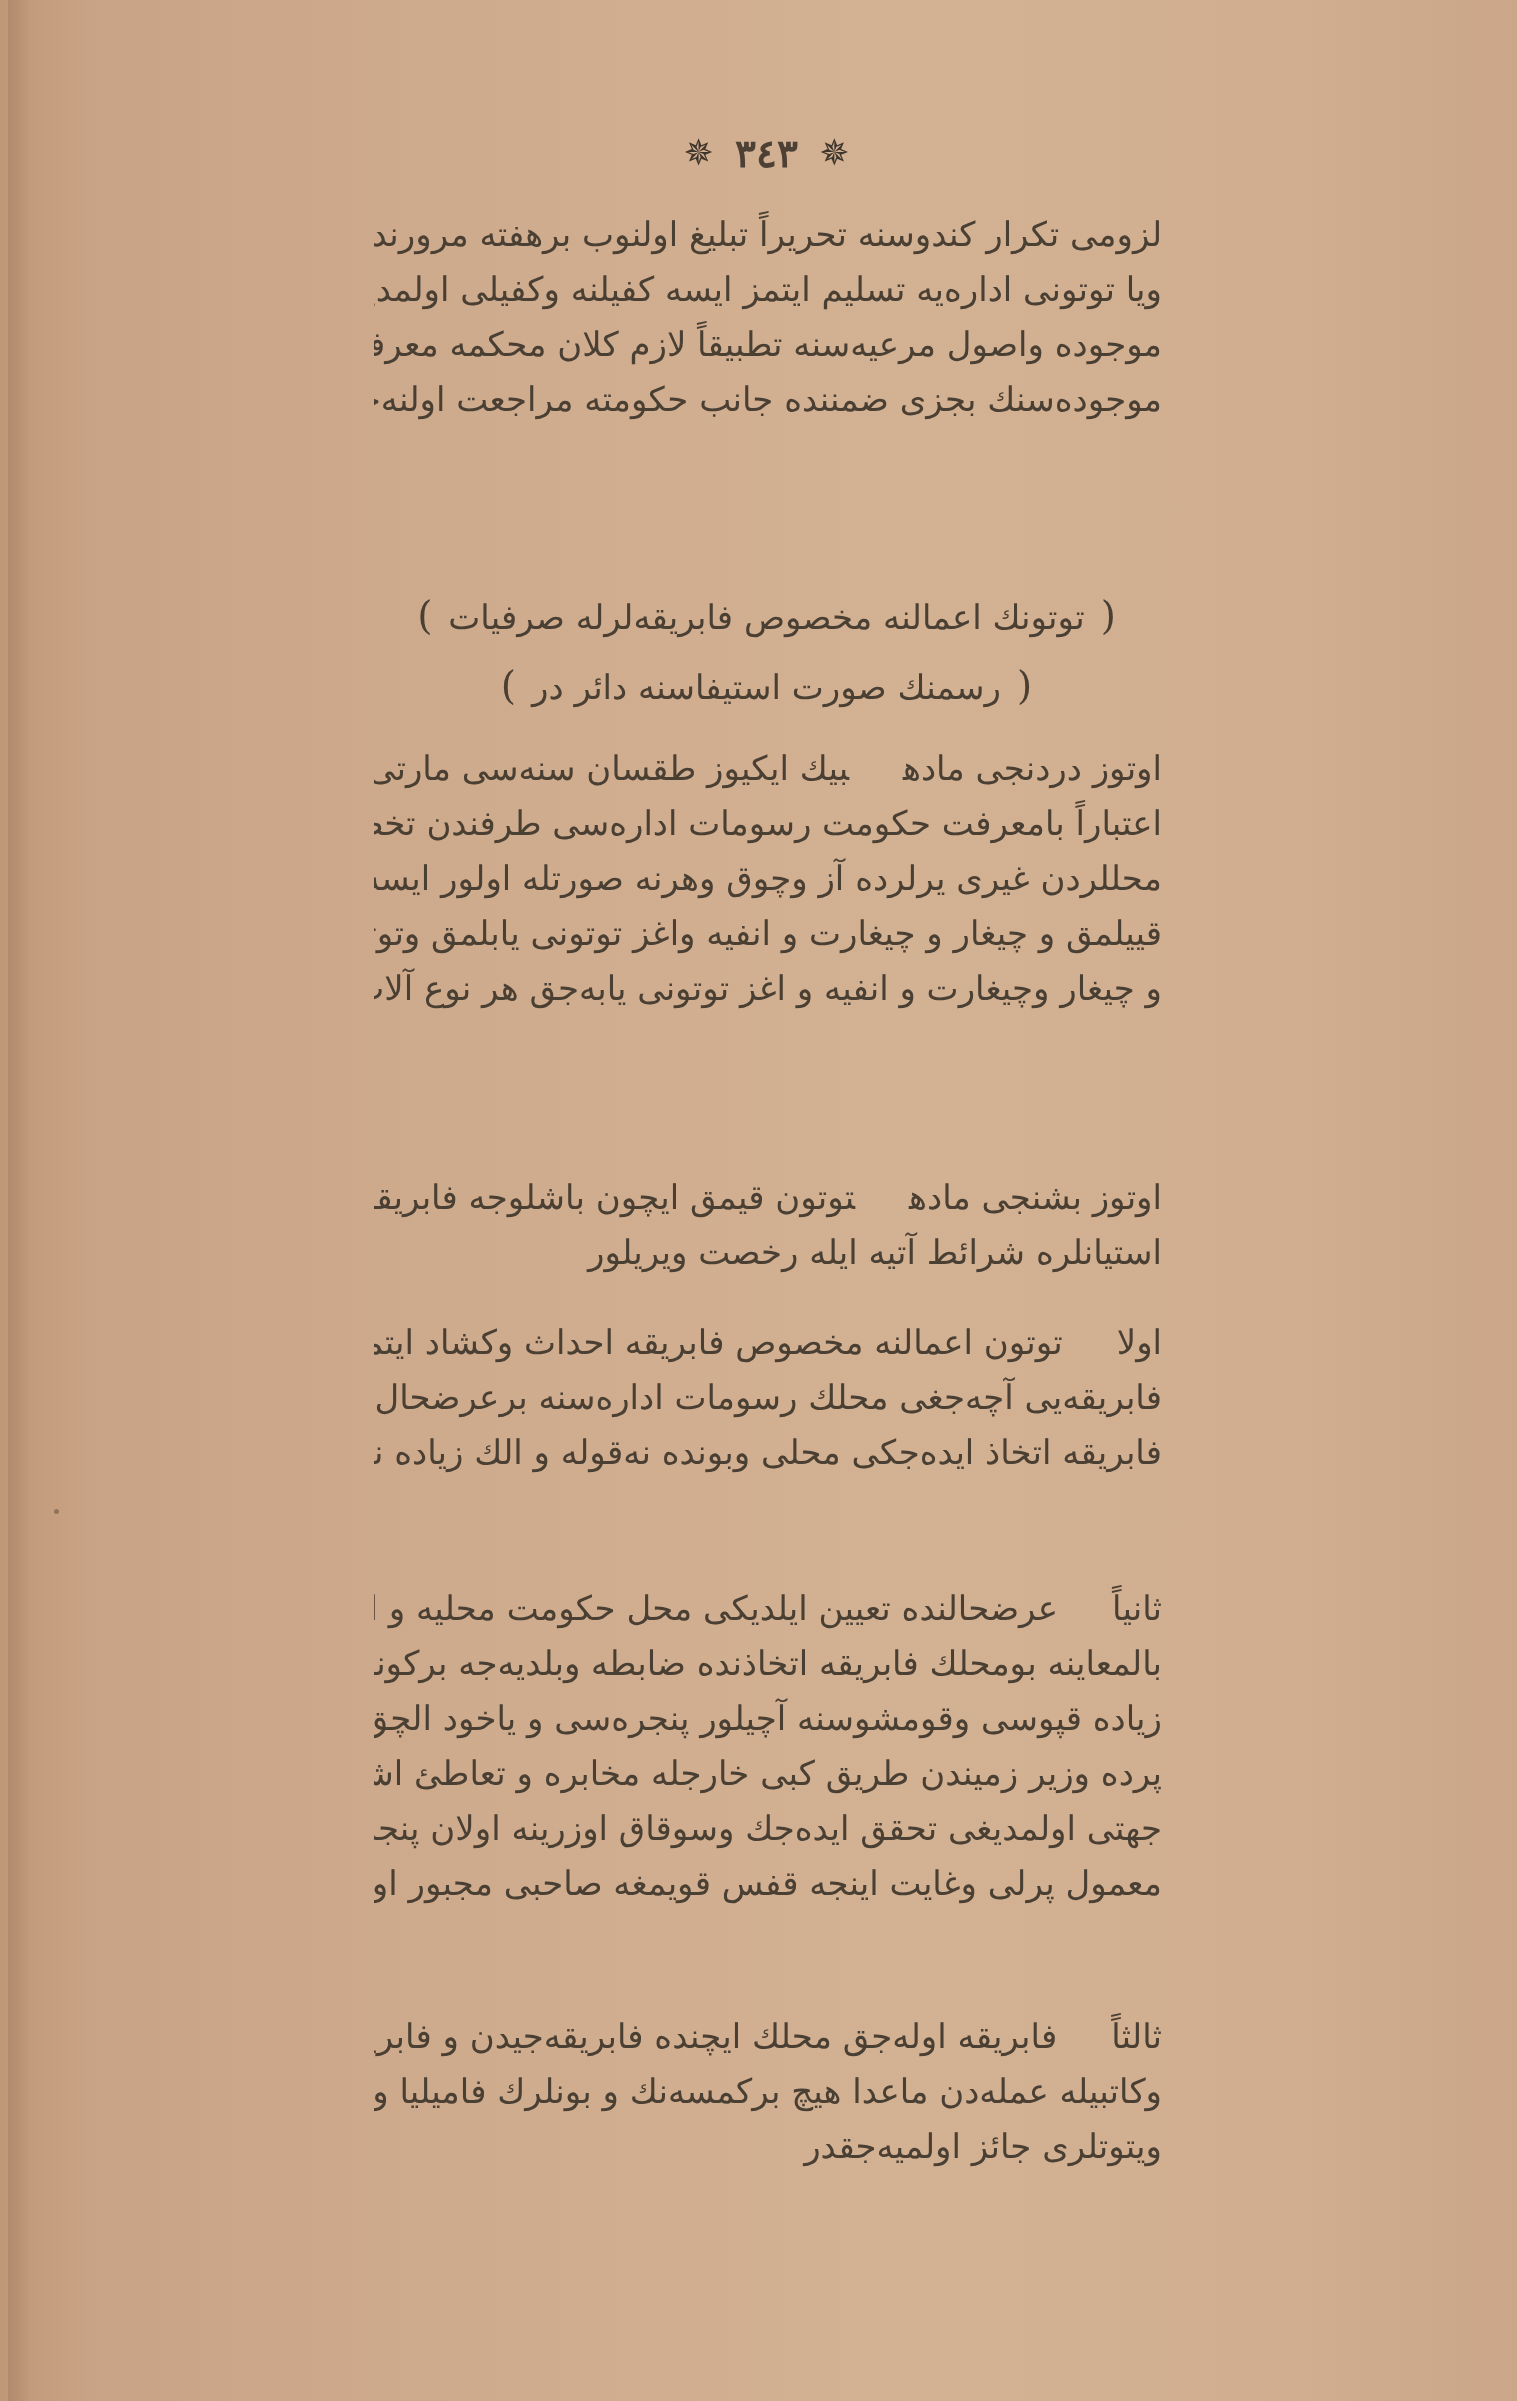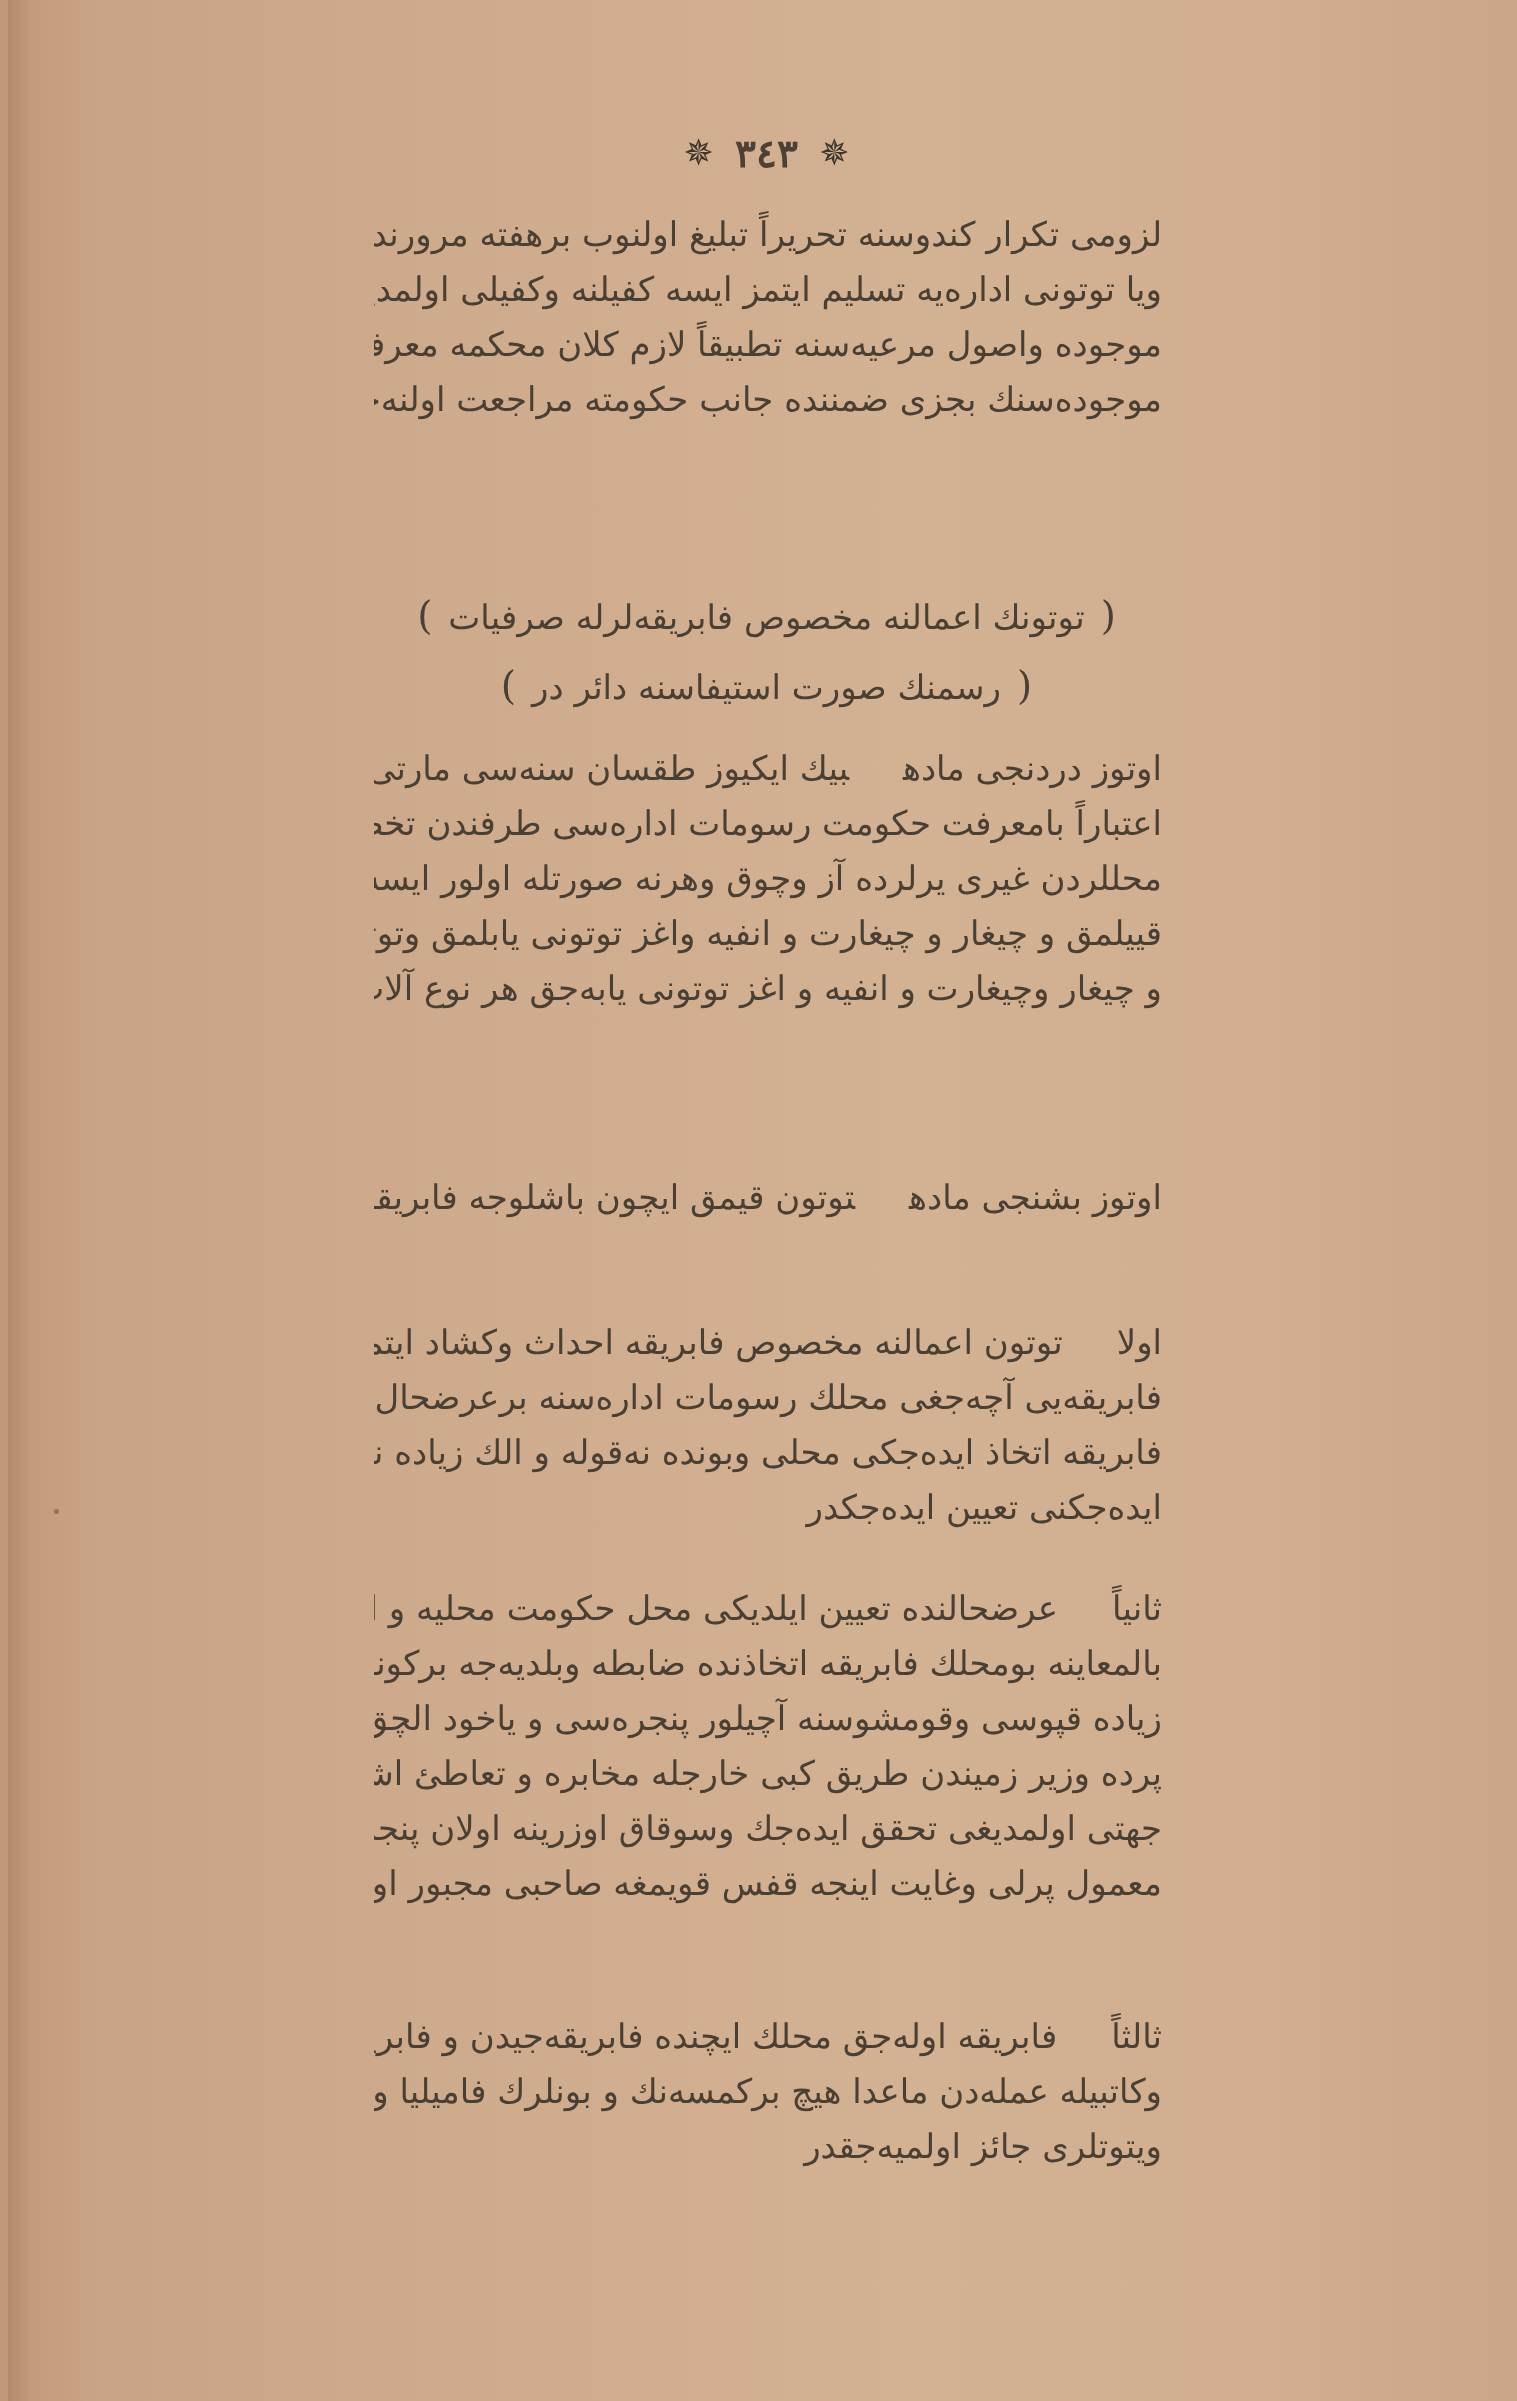--- a/index.html
+++ b/index.html
@@ -146,27 +146,27 @@
   <div class="col" style="top: 741px;">
     <span class="line"><span class="lbl">اوتوز دردنجى ماده</span><span>بيك ايكيوز طقسان سنه‌سى مارتى ابتداسندن</span></span>
     <span class="line">اعتباراً بامعرفت حكومت رسومات اداره‌سى طرفندن تخصيص اولنان</span>
     <span class="line">محللردن غيرى يرلرده آز وچوق وهرنه صورتله اولور ايسه اولسون توتون</span>
     <span class="line">قييلمق و چيغار و چيغارت و انفيه واغز توتونى يابلمق وتوتون قييه‌جق</span>
     <span class="line">و چيغار وچيغارت و انفيه و اغز توتونى يابه‌جق هر نوع آلات و ادوات</span>
   </div>
 
   <div class="col" style="top: 1170px;">
     <span class="line"><span class="lbl">اوتوز بشنجى ماده</span><span>توتون قيمق ايچون باشلوجه فابريقه كشاد ايتمك</span></span>
+    <span class="line last">استيانلره شرائط آتيه ايله رخصت ويريلور</span>
   </div>
 
   <div class="col" style="top: 1315px;">
     <span class="line"><span class="lbl">اولا</span><span>توتون اعمالنه مخصوص فابريقه احداث وكشاد ايتمك مراد ايدنلر</span></span>
     <span class="line">فابريقه‌يى آچه‌جغى محلك رسومات اداره‌سنه برعرضحال ويروب درونده</span>
     <span class="line">فابريقه اتخاذ ايده‌جكى محلى وبونده نه‌قوله و الك زياده نه‌قدر آلات استعمال</span>
-    <span class="line last">ايده‌جكنى تعيين ايده‌جكدر</span>
   </div>
 
   <div class="col" style="top: 1581px;">
     <span class="line"><span class="lbl">ثانياً</span><span>عرضحالنده تعيين ايلديكى محل حكومت محليه و اداره معرفتيله</span></span>
     <span class="line">بالمعاينه بومحلك فابريقه اتخاذنده ضابطه وبلديه‌جه بركونه محذورى ويردن</span>
     <span class="line">زياده قپوسى وقومشوسنه آچيلور پنجره‌سى و ياخود الچق ديوار و تخته</span>
     <span class="line">پرده وزير زميندن طريق كبى خارجله مخابره و تعاطئ اشيا ممكن اولور</span>
     <span class="line">جهتى اولمديغى تحقق ايده‌جك وسوقاق اوزرينه اولان پنجره‌لرينه تيمورتلدن</span>
     <span class="line last">معمول پرلى وغايت اينجه قفس قويمغه صاحبى مجبور اوله‌جقدر</span>
   </div>

